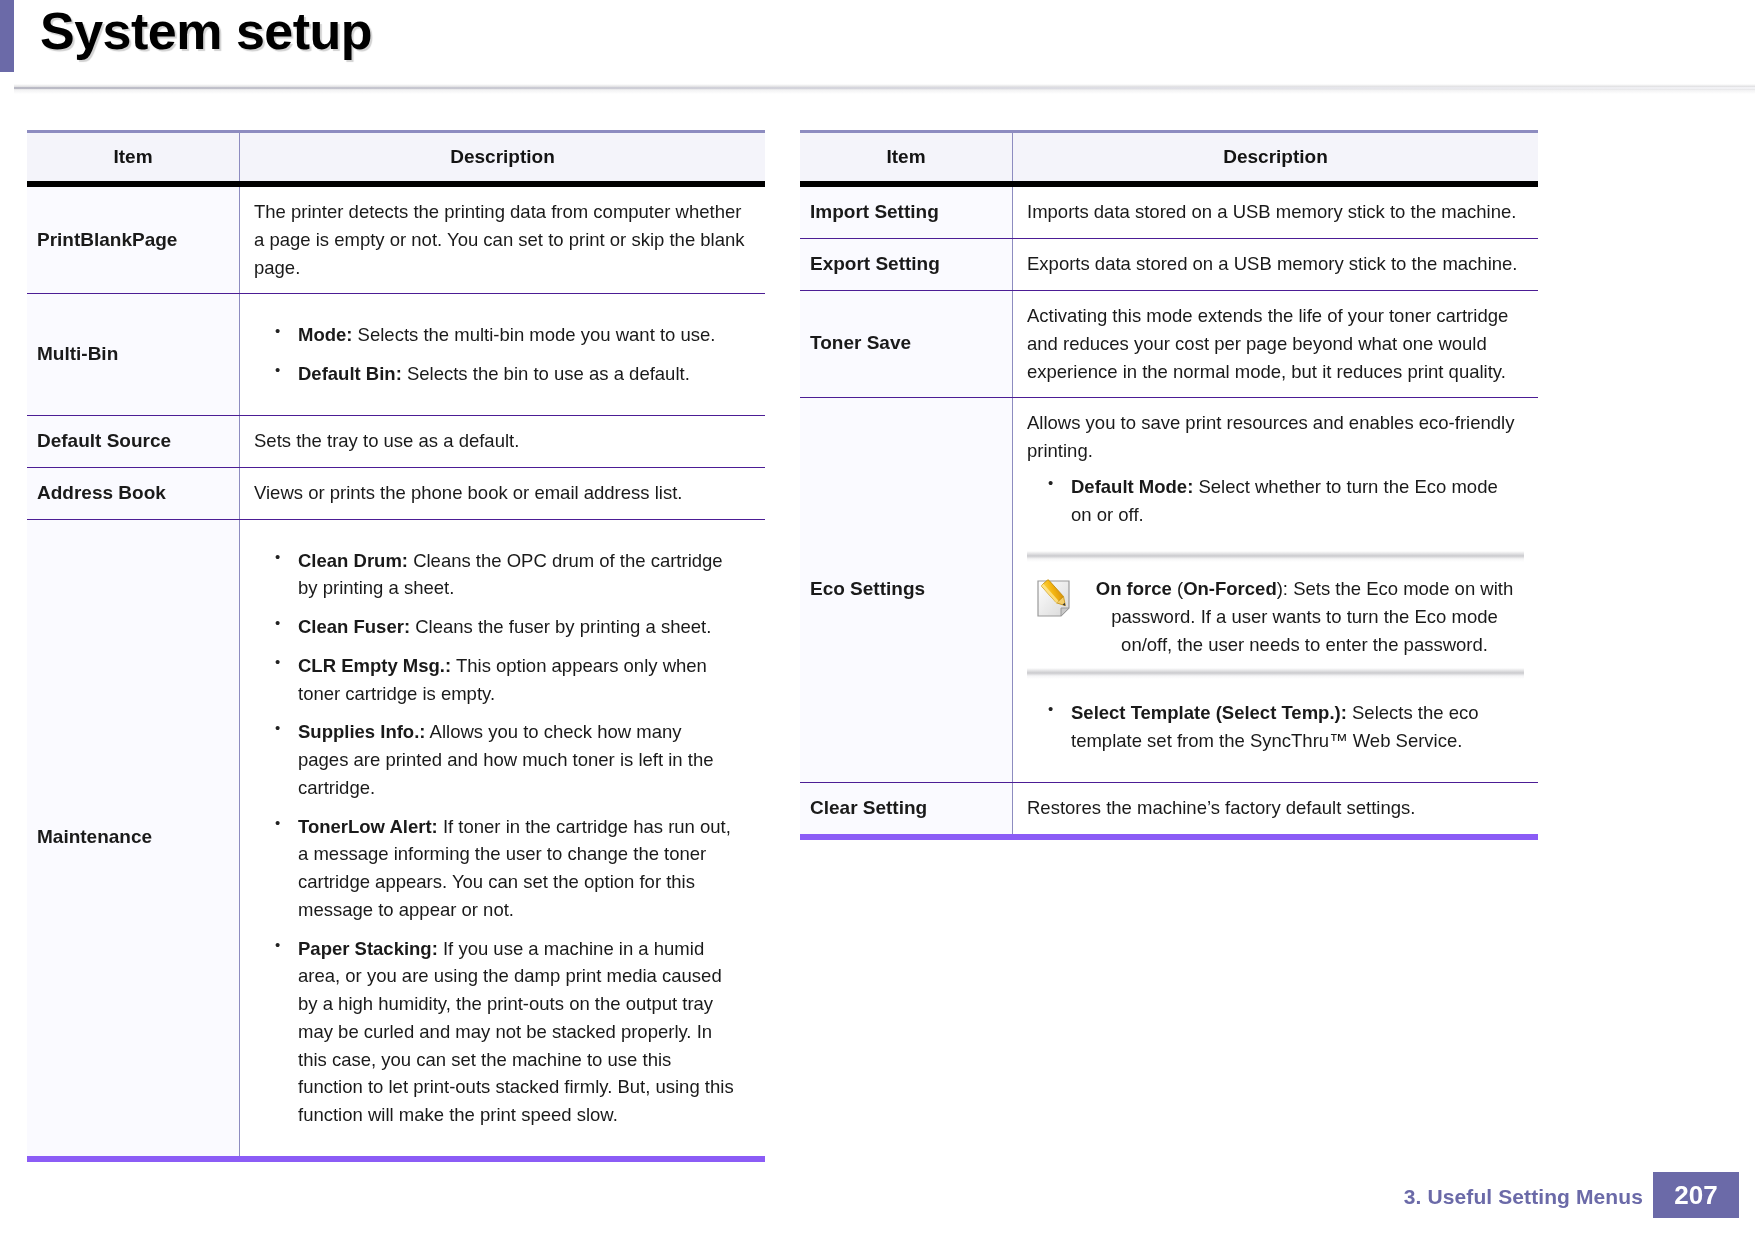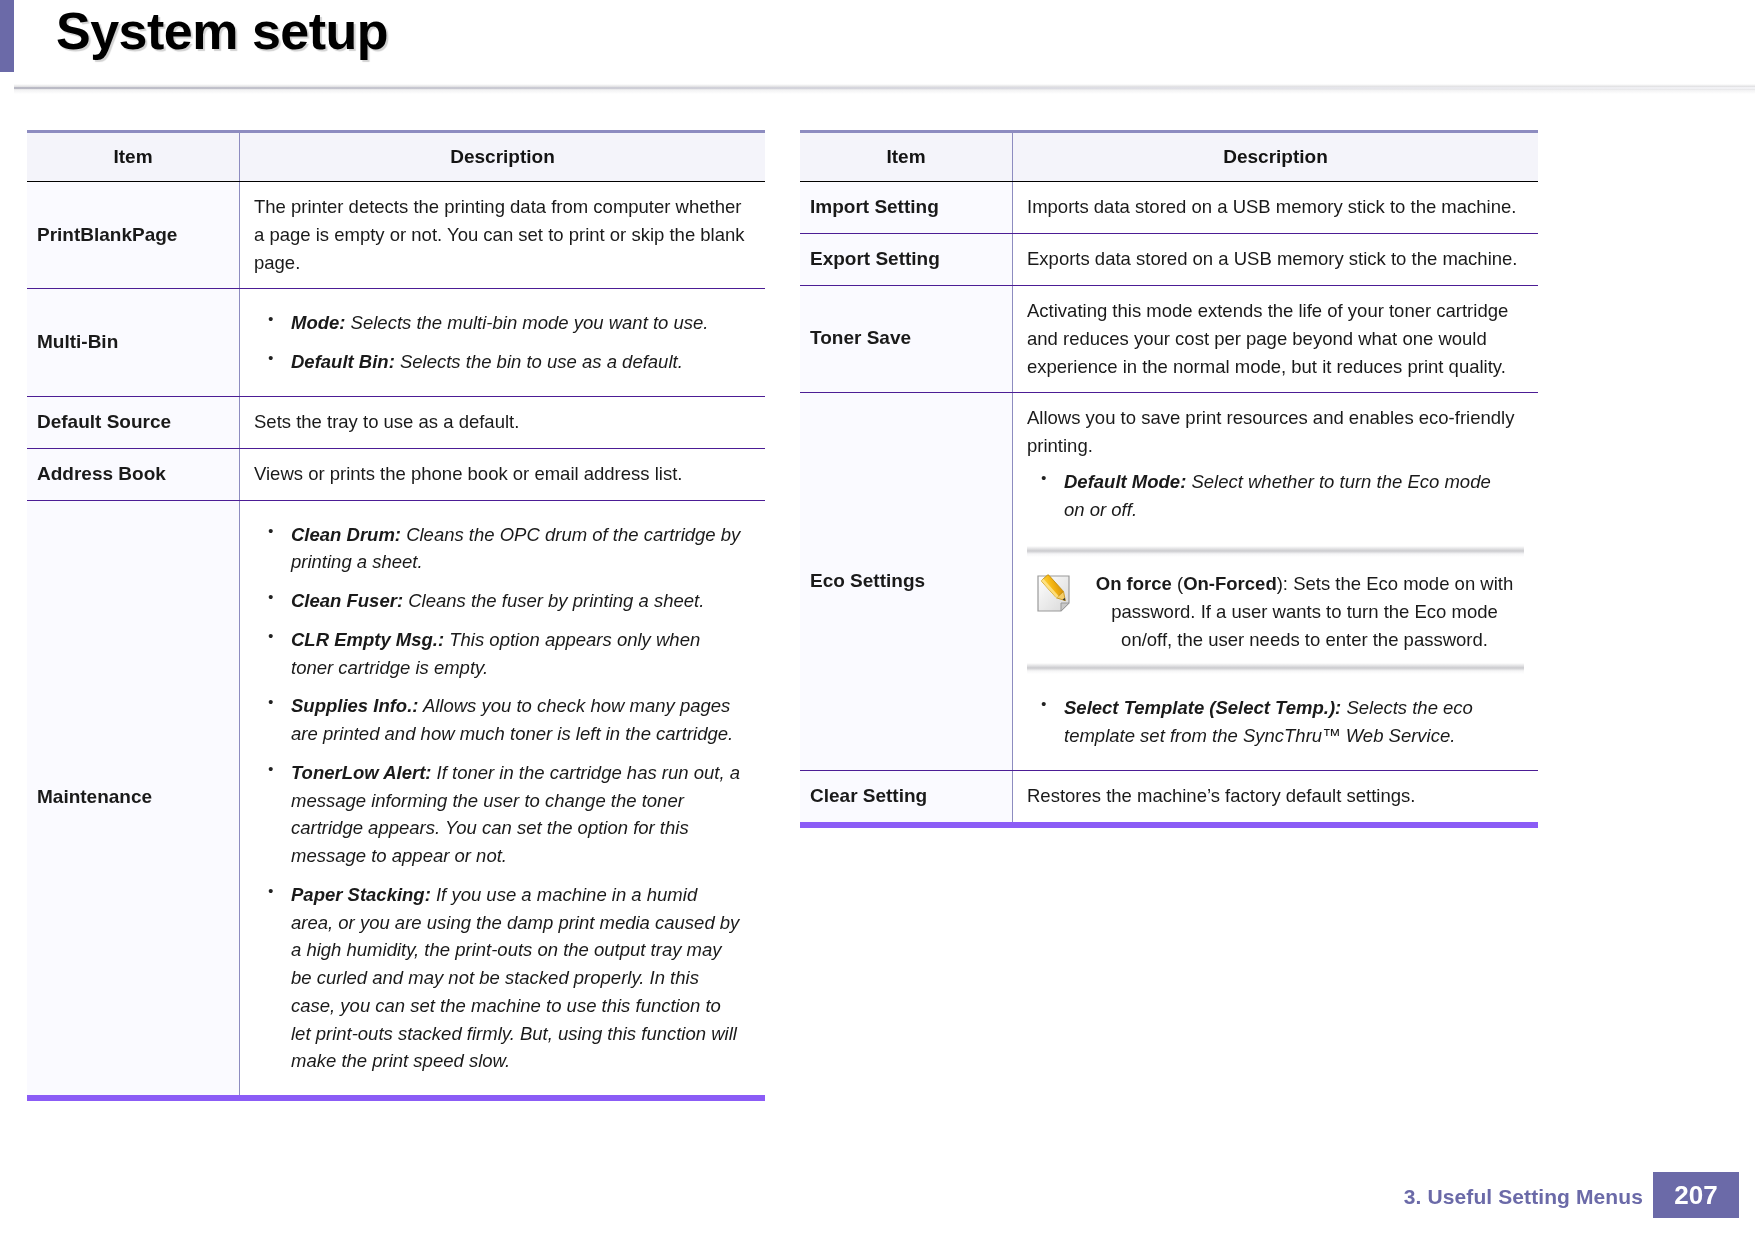--- a/index.html
+++ b/index.html
@@ -27,21 +27,21 @@
   .header-accent {
     position: absolute;
     left: 0;
     top: 0;
     width: 14px;
     height: 72px;
     background: #6b6aa8;
   }
   .page-title {
     position: absolute;
-    left: 56px;
+    left: 40px;
     top: 2px;
     font-size: 52px;
     font-weight: bold;
     letter-spacing: -0.5px;
     color: #000000;
     line-height: 1.15;
     text-shadow: 2px 2px 1px rgba(0,0,0,0.18);
   }
   .header-rule {
     position: absolute;
@@ -74,21 +74,21 @@
 
   
   table.doc-table {
     border-collapse: collapse;
     width: 100%;
     table-layout: fixed;
   }
   table.doc-table tr.head-row th {
     background: #f4f4fa;
     border-top: 3px solid #8d8cc0;
-    border-bottom: 1px solid #000000;
+    border-bottom: 6px solid #000000;
     font-size: 19px;
     font-weight: bold;
     color: #141414;
     padding: 13px 0 13px 0;
     text-align: center;
     vertical-align: middle;
   }
   table.doc-table th.c-item { width: 212px; border-right: 1px solid #8d8cc0; }
   table.doc-table th.c-desc { width: auto; }
 
@@ -111,23 +111,22 @@
     background: #ffffff;
     padding-left: 14px;
     padding-right: 14px;
   }
   table.doc-table tr:last-child td { border-bottom: 6px solid #8b5cf6; }
 
   .desc p { margin: 0; }
 
   ul.b {
     list-style: none;
-    margin: 9px;
+    margin: 16px;
     padding: 0;
-    font-style: italic;
   }
   ul.b li {
     position: relative;
     padding-left: 28px;
     margin: 0 0 11px 0;
     line-height: 1.50;
   }
   ul.b li:last-child { margin-bottom: 0; }
   ul.b li::before {
     content: "\2022";

